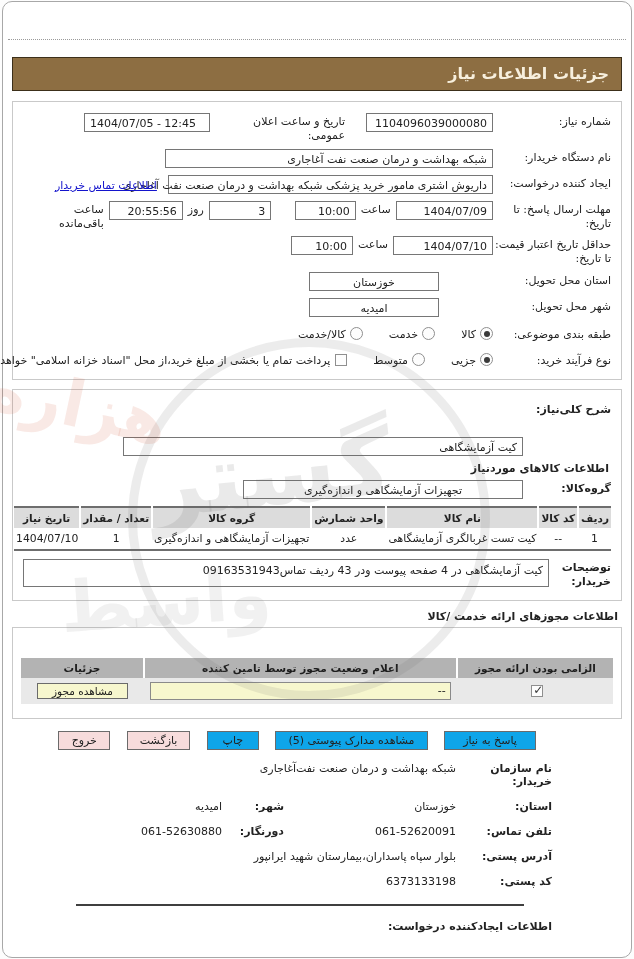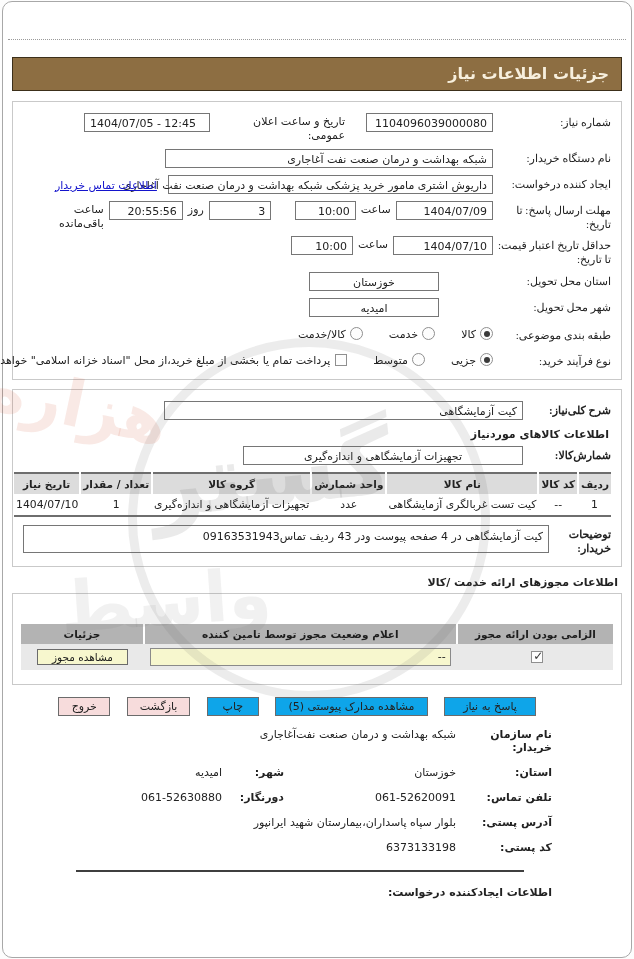--- a/index.html
+++ b/index.html
@@ -12,21 +12,21 @@
   .dotted-line{position:absolute;top:39px;left:8px;right:8px;border-top:1px dotted #9a9a9a;z-index:1;}
   .content{position:absolute;top:44px;left:10px;right:10px;direction:rtl;z-index:2;}
 
   .section-bar{background:#8d6e42;border:1px solid #3c2f1a;color:#f7efdd;font-weight:bold;
     font-size:16px;padding:6px 12px 7px;margin:13px 2px 10px;}
   .section-bar.narrow{width:450px;margin:22px auto 14px;}
 
   .panel{border:1px solid #c9c9c9;background:#fff;padding:6px 10px;margin:0 2px 9px;}
 
   .frow{display:flex;align-items:flex-start;margin:5px 0;min-height:21px;}
-  .flabel{width:118px;flex:none;padding-top:2px;line-height:1.3;font-family:Liberation Serif, serif;}
+  .flabel{width:118px;flex:none;padding-top:2px;line-height:1.3;}
   .inline-lbl{padding:2px 5px 0;line-height:1.3;}
   .tb{border:1px solid #767676;background:#fff;height:19px;line-height:19px;
     padding:0 5px;box-sizing:border-box;white-space:nowrap;}
   .bold{font-weight:bold;}
 
   .radio{display:inline-block;width:11px;height:11px;border:1px solid #8f8f8f;border-radius:50%;
     background:#fdfdfd;vertical-align:-2px;margin-left:4px;position:relative;}
   .radio.sel::after{content:"";position:absolute;top:2.5px;left:2.5px;width:6px;height:6px;
     border-radius:50%;background:#3a3a3a;}
   .chk{display:inline-block;width:12px;height:12px;border:1px solid #8f8f8f;background:#fdfdfd;
@@ -150,27 +150,27 @@
       <span class="opt"><span class="radio sel"></span><span>جزیی</span></span>
       <span class="opt"><span class="radio"></span><span>متوسط</span></span>
       <span class="opt" style="margin-left:0;"><span class="chk"></span><span>پرداخت تمام یا بخشی از مبلغ خرید،از محل "اسناد خزانه اسلامی" خواهد بود.</span></span>
     </div>
   </div>
 
   <div class="panel">
 
     <div class="frow">
       <div class="flabel bold" style="width:88px;">شرح کلی‌نیاز:</div>
-      <div class="tb" style="width:359px;">کیت  آزمایشگاهی</div>
+      <div class="tb" style="width:400px;margin-top:36px;">کیت  آزمایشگاهی</div>
     </div>
 
     <div class="bold" style="margin:6px 2px 4px;">اطلاعات کالاهای موردنیاز</div>
 
     <div class="frow">
-      <div class="flabel bold" style="width:88px;">شمارش‌کالا:</div>
+      <div class="flabel bold" style="width:88px;">گروه‌کالا:</div>
       <div class="tb" style="width:280px;text-align:center;">تجهیزات  آزمایشگاهی و اندازه‌گیری</div>
     </div>
 
     <table class="items">
       <colgroup>
         <col style="width:42px">
           <col style="width:62px">
           <col style="width:208px">
           <col style="width:64px">
         <col style="width:128px">

